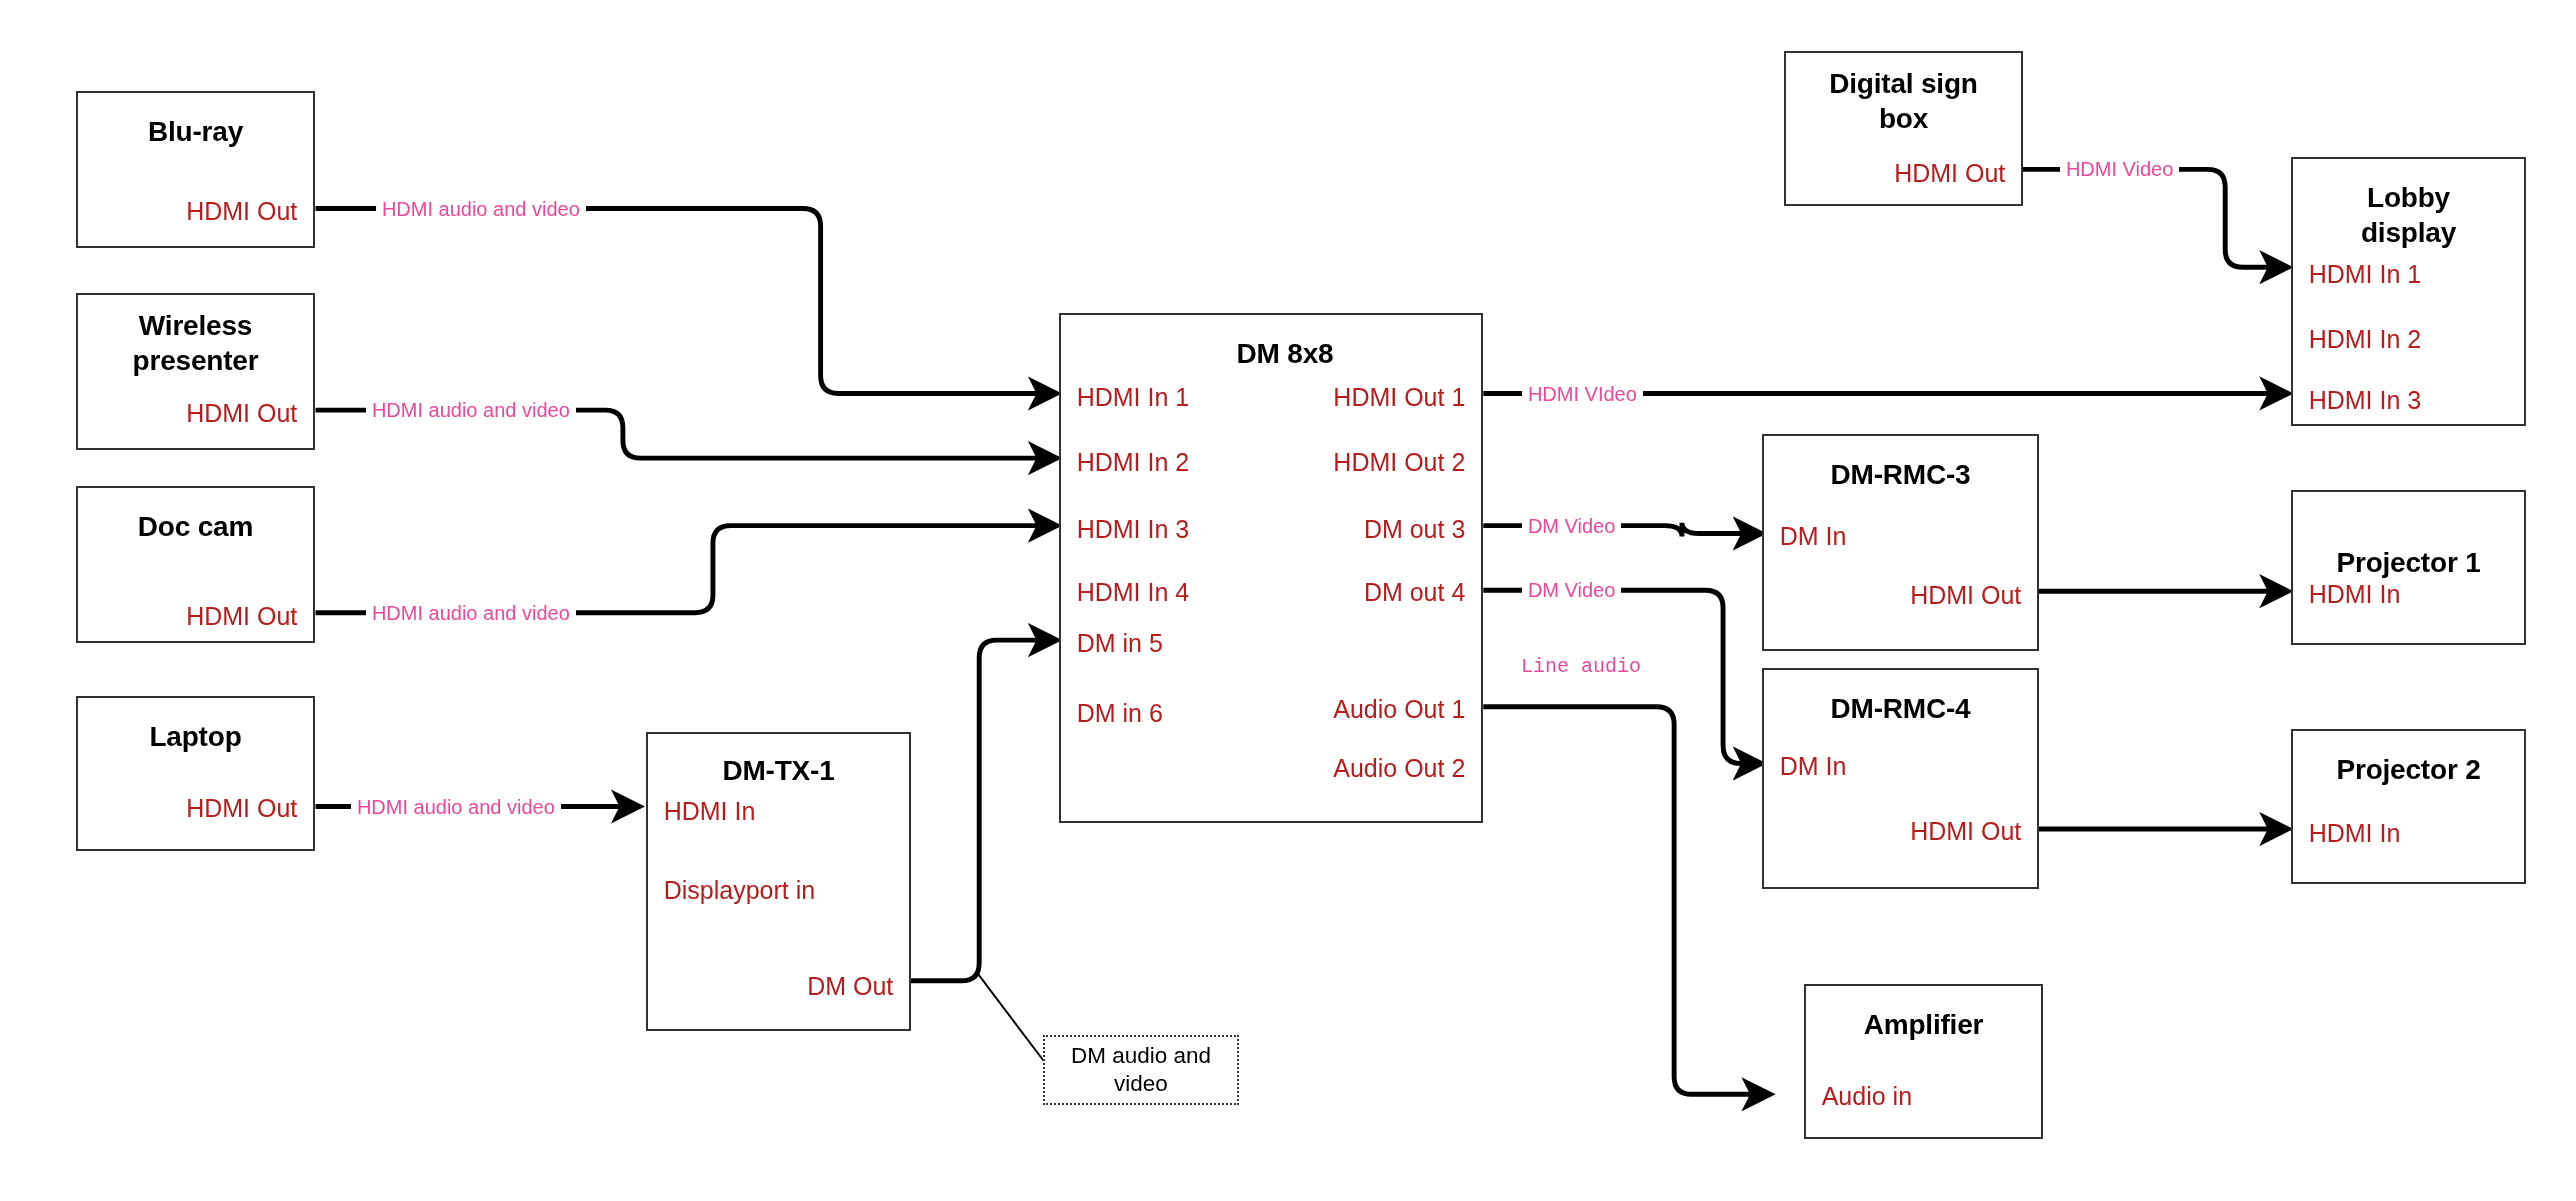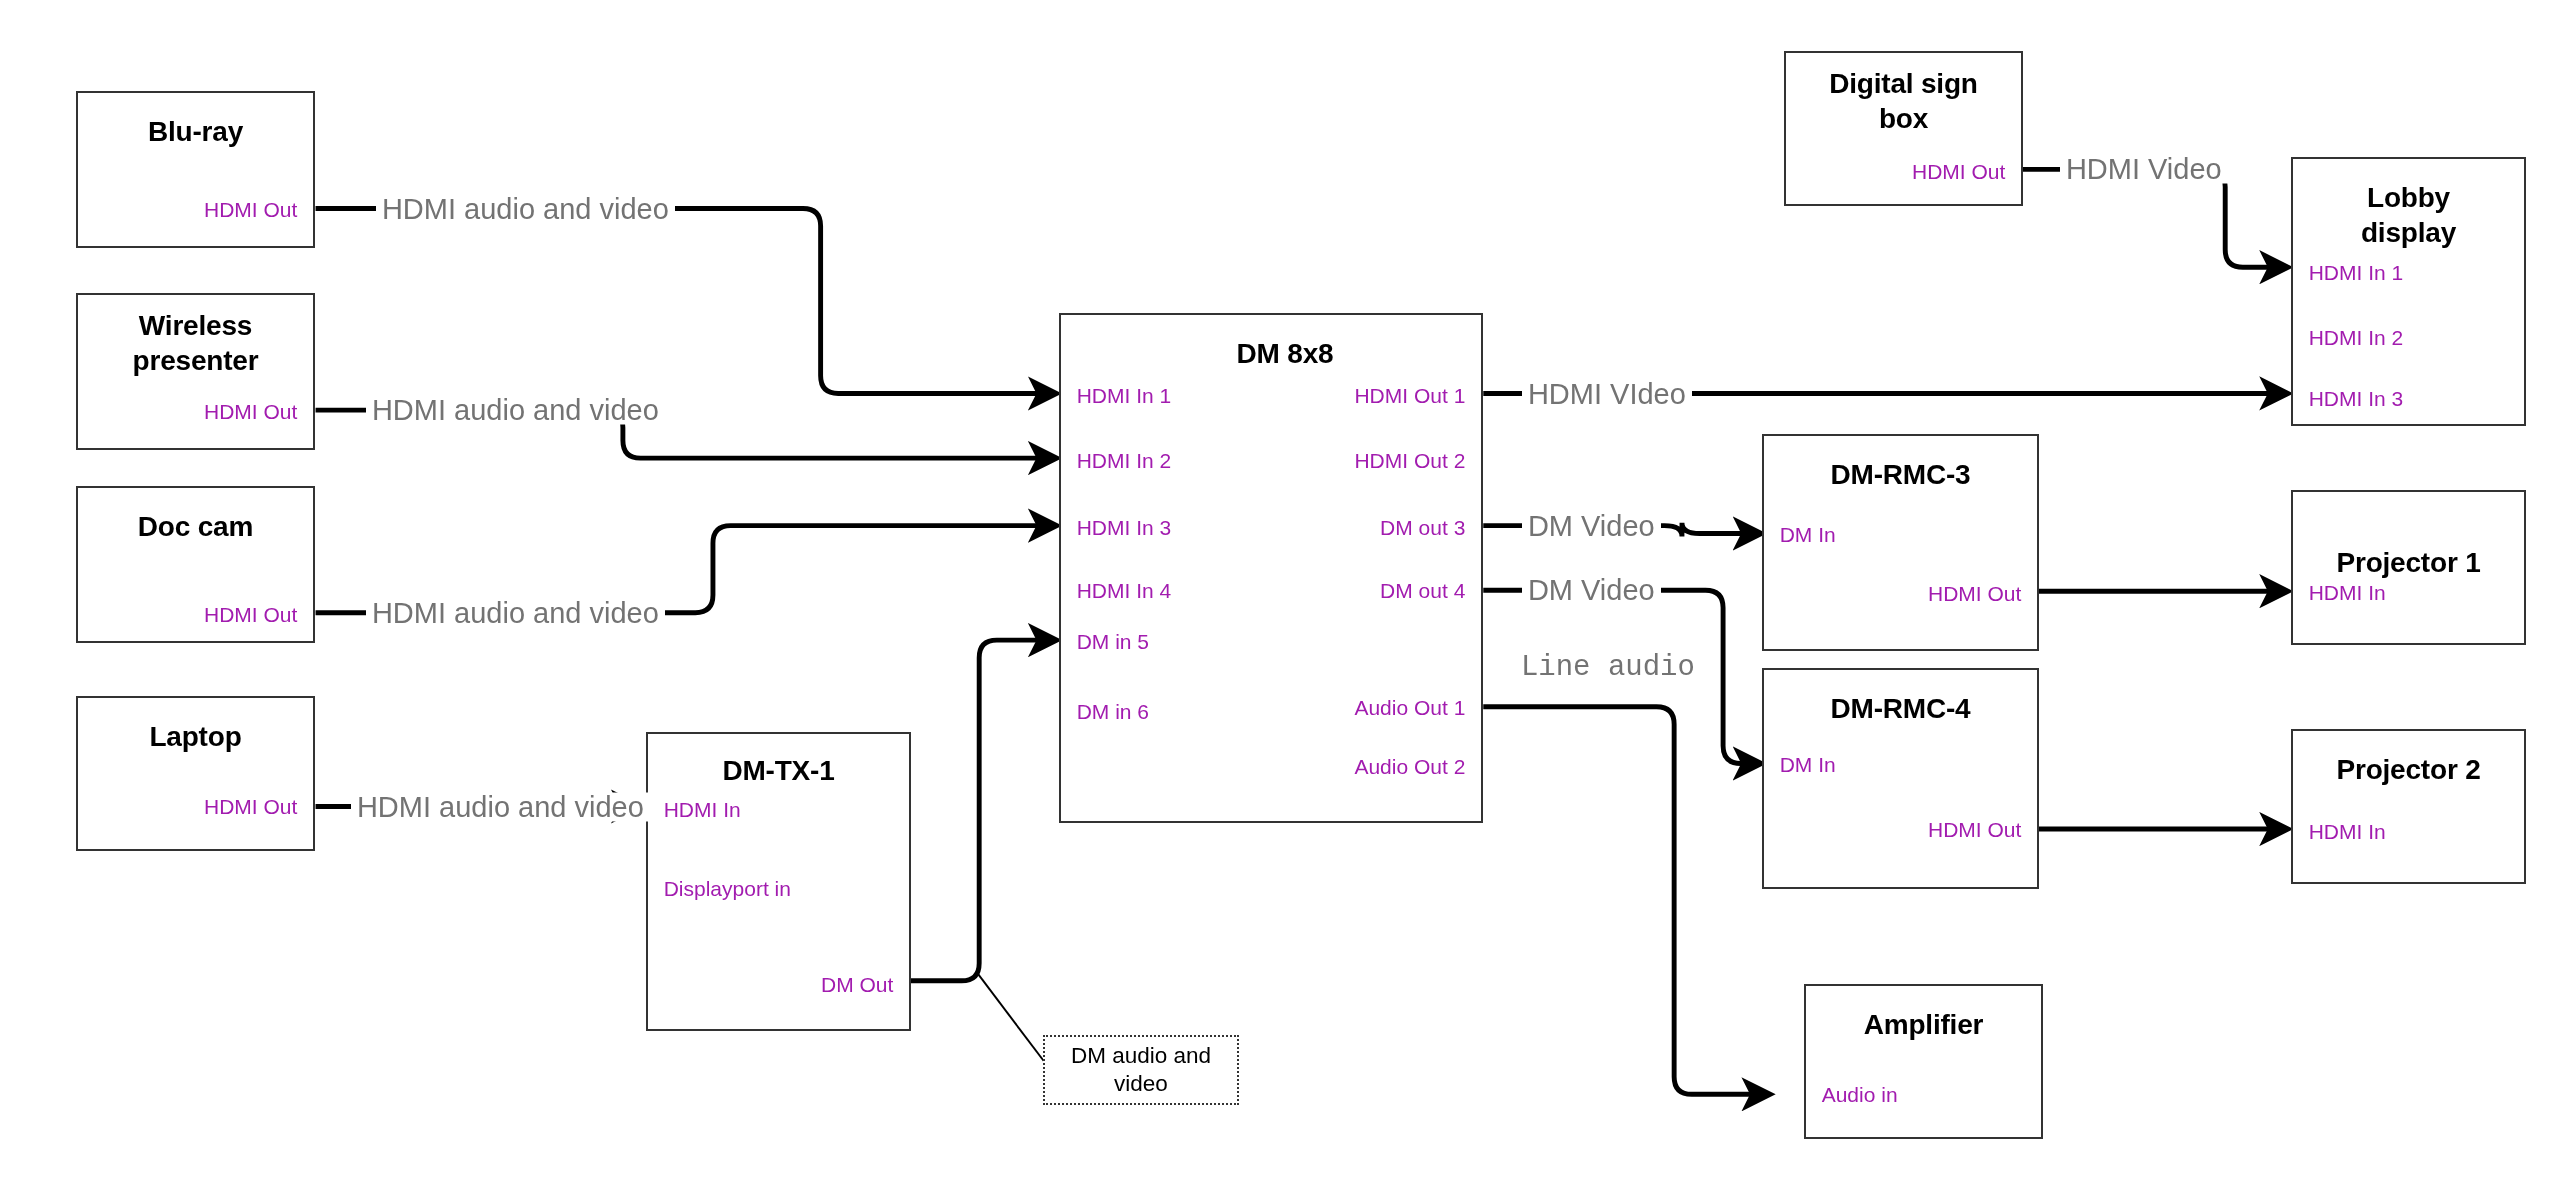--- a/index.html
+++ b/index.html
@@ -35,31 +35,31 @@
     right: 0;
     text-align: center;
     font-weight: bold;
     font-size: 28px;
     color: #000000;
     line-height: 1.22;
     letter-spacing: -0.2px;
   }
   .port {
     position: absolute;
-    font-size: 21px;
-    color: #a21caf;
+    font-size: 25px;
+    color: #b91c1c;
     white-space: nowrap;
     line-height: 1;
   }
   .port.left  { left: 15.7px; text-align: left; }
   .port.right { right: 15.7px; text-align: right; }
   .wire-label {
     position: absolute;
-    font-size: 29px;
-    color: #737373;
+    font-size: 20px;
+    color: #ec4899;
     background: #ffffff;
     white-space: nowrap;
     padding: 0 5.9px;
     line-height: 1;
     transform: translateY(-50%);
   }
   .callout {
     position: absolute;
     box-sizing: border-box;
     border: 2px dotted #333333;

